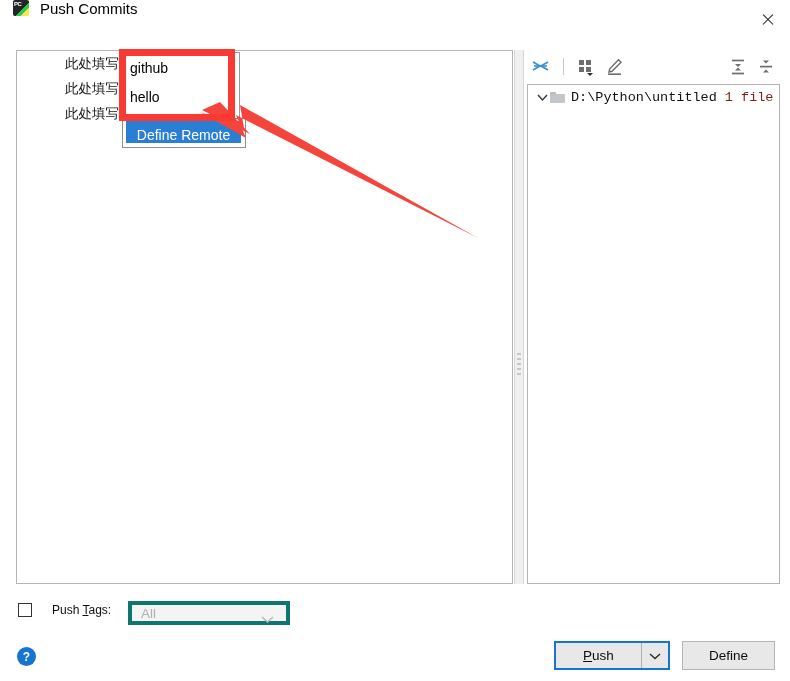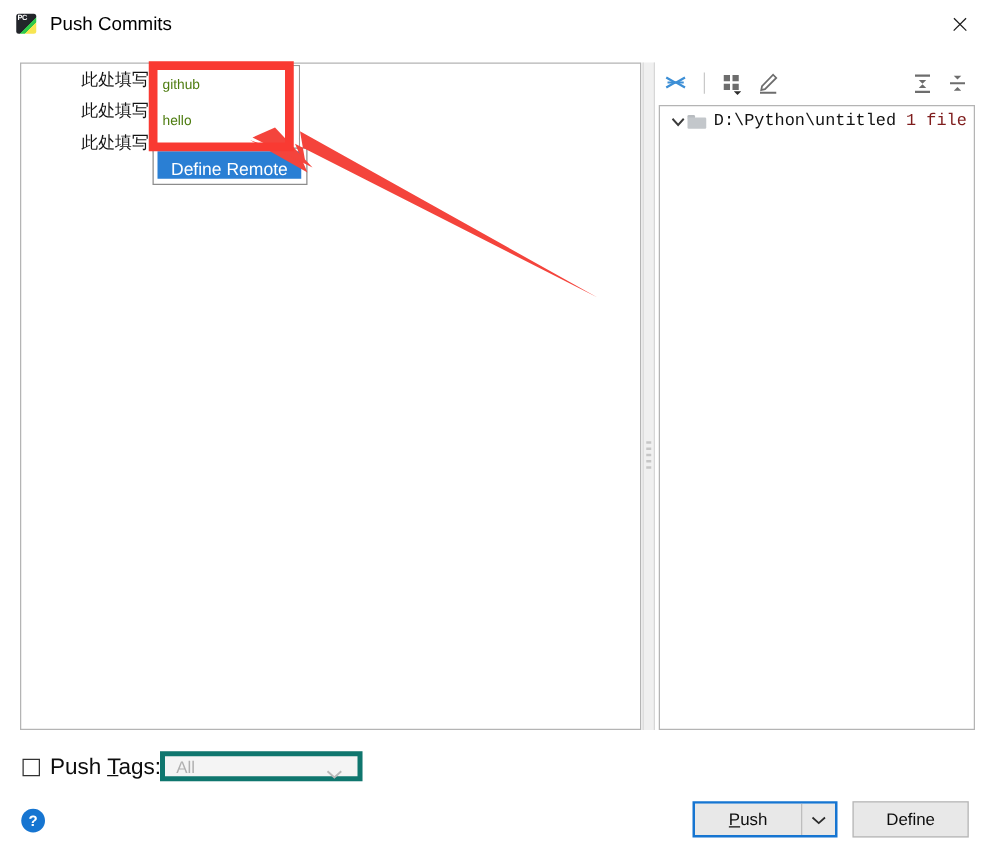--- a/index.html
+++ b/index.html
@@ -18,21 +18,21 @@
   }
 
   
   .titlebar {
     position: absolute;
     left: 0; top: 0;
     width: 790px;
     height: 38px;
     background: #ffffff;
     display: flex;
-    align-items: center;
+    align-items: flex-start;
   }
   .title-icon {
     width: 16px; height: 16px;
     margin-left: 13px;
     position: relative;
     flex: none;
   }
   .pc-icon {
     width: 16px; height: 16px;
     border-radius: 2px;
@@ -123,22 +123,22 @@
     background: #ffffff;
     border: 1px solid #9a9a9a;
     z-index: 40;
     box-sizing: border-box;
   }
   .remote-item {
     height: 29px;
     display: flex;
     align-items: center;
     padding-left: 7px;
-    font-size: 11px;
-    color: #4d7c0f;
+    font-size: 14px;
+    color: #000000;
     cursor: pointer;
     background: #ffffff;
   }
   .remote-popup-tail {
     height: 10px;
     background: #ffffff;
   }
   .define-remote {
     position: absolute;
     left: 126px; top: 121px;
@@ -297,22 +297,22 @@
     align-items: center;
   }
   .cb {
     width: 14px; height: 14px;
     border: 1px solid #333333;
     background: #ffffff;
     box-sizing: border-box;
     cursor: pointer;
   }
   .push-tags-label {
-    margin-left: 8px;
-    font-size: 18px;
+    margin-left: 20px;
+    font-size: 12px;
     color: #0d0d0d;
     white-space: pre;
   }
   .mnemonic { text-decoration: underline; }
   .tags-combo {
     position: absolute;
     left: 128px; top: 601px;
     width: 162px; height: 24px;
     border: 4px solid #0f766e;
     background: #f4f4f4;

